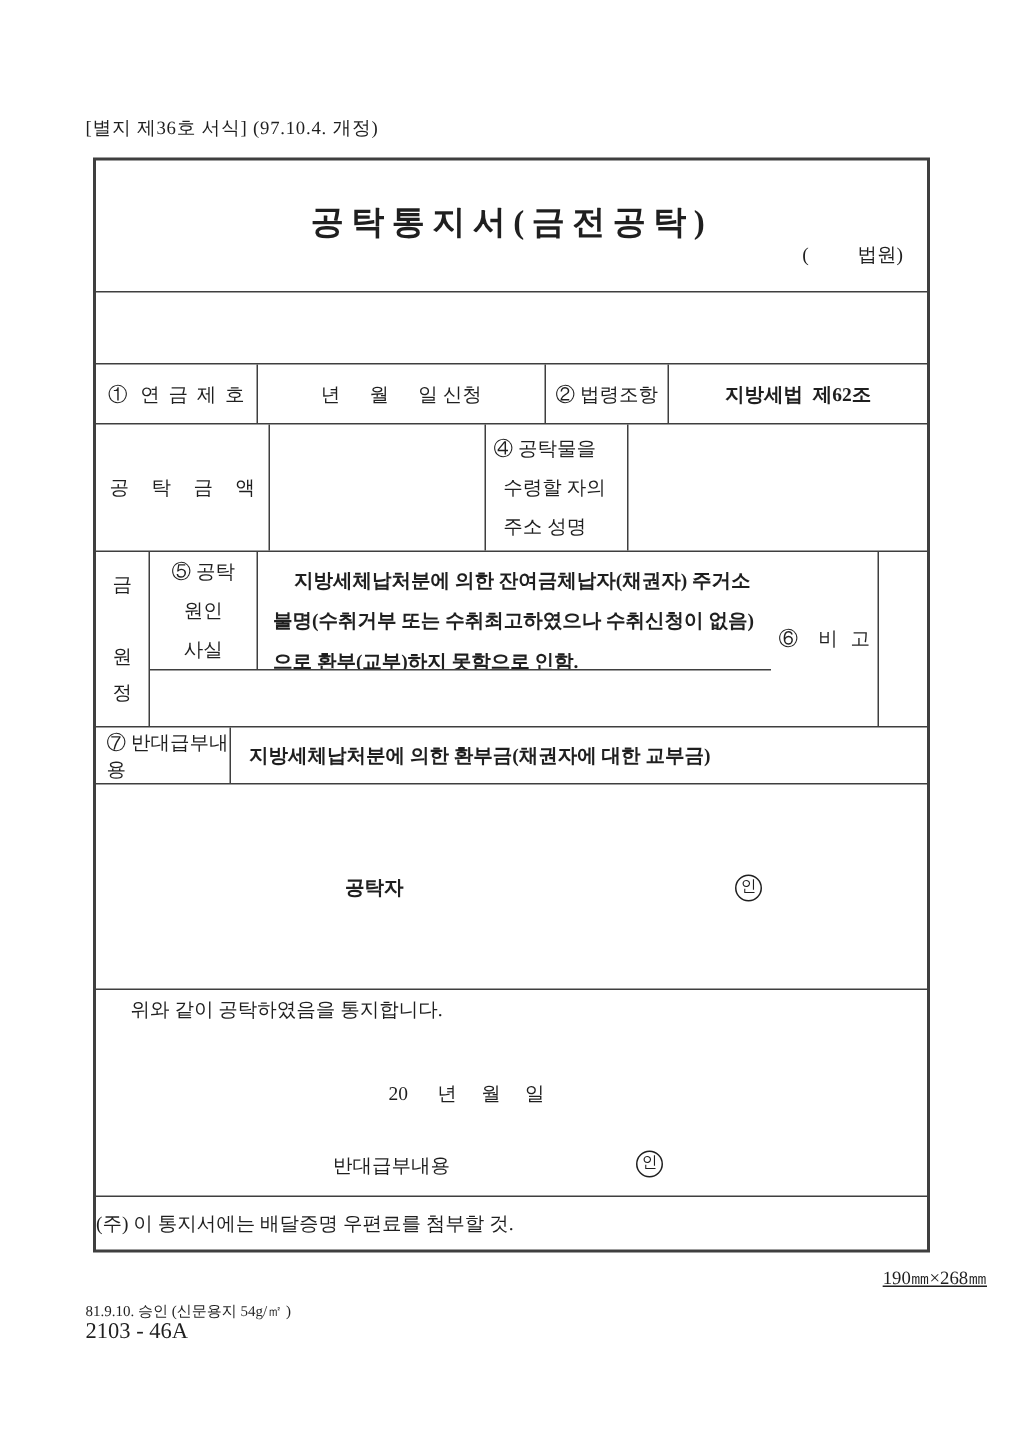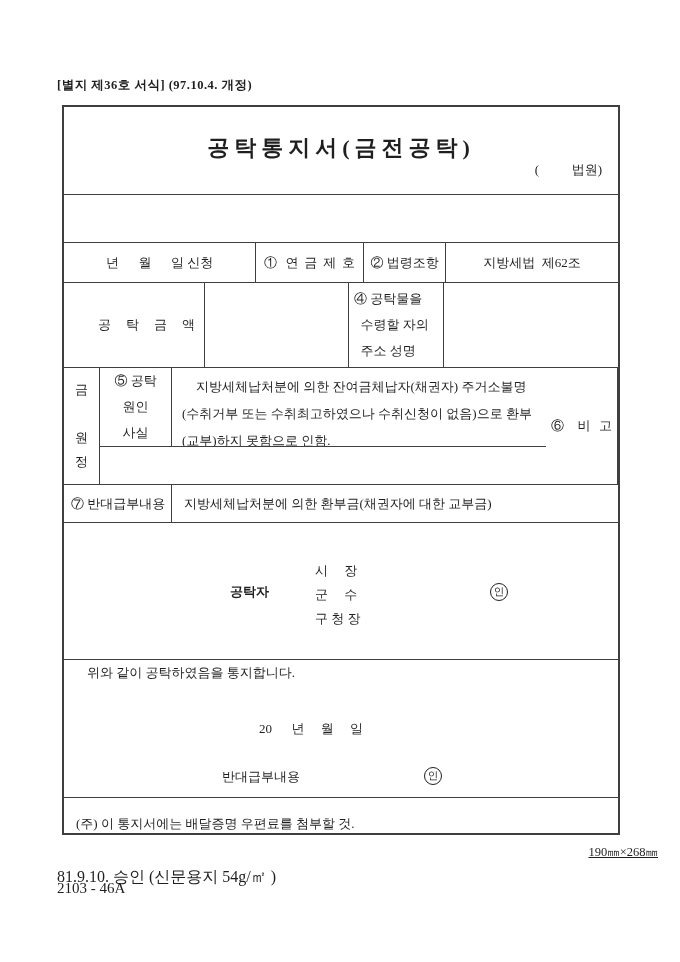--- a/index.html
+++ b/index.html
@@ -4,110 +4,110 @@
 <style>
   * { margin:0; padding:0; box-sizing:border-box; }
   :root { --ink:#1f1f1f; --bd:#3f3f3f; }
   html,body { background:#e8e8e8; }
   .page {
     position:relative; width:680px; height:962px; margin:0 auto;
     background:#ffffff; color:var(--ink);
     font-family:"Liberation Serif","DejaVu Serif",serif;
     font-size:13px; overflow:hidden;
   }
-  .form-ref { position:absolute; left:57px; top:77px; font-size:12.5px; letter-spacing:0.5px;font-weight:bold; }
+  .form-ref { position:absolute; left:57px; top:77px; font-size:12.5px; letter-spacing:0.5px; }
 
   .formtable {
     position:absolute; left:62px; top:105px; width:558px; height:730px;
     border:2px solid var(--bd); display:flex; flex-direction:column; background:#fff;
   }
   .row { display:flex; border-bottom:1px solid var(--bd); flex-shrink:0; }
   .cell { border-right:1px solid var(--bd); display:flex; align-items:center; overflow:hidden; }
-  .cell.last { border-right:none; }
+  .cell.last { border-right:none;font-weight:bold; }
 
   .r-title { position:relative; height:88px; display:block; }
   .doc-title { text-align:center; margin-top:26px; font-size:22px; font-weight:700; letter-spacing:5px; }
   .court { position:absolute; right:16px; top:54px; white-space:pre; font-size:13px; }
 
   .r-empty { height:48px; }
 
   .r1 { height:40px; }
   .r1 .c1 { width:108px; padding:0 8px; }
   .r1 .c2 { width:192px; justify-content:center; white-space:pre; }
   .r1 .c3 { width:82px; justify-content:center; }
   .r1 .c4 { flex:1; justify-content:center; white-space:pre; }
 
   .r2 { height:85px; }
-  .r2 .c1 { width:116px; padding:0 9px;margin-left:25px; }
+  .r2 .c1 { width:116px; padding:0 9px; }
   .r2 .c2 { width:85px; padding-left:5px; white-space:pre; line-height:26px; }
   .r2 .c3 { width:144px; }
   .r2 .c4 { width:95px; padding-left:5px; white-space:pre; line-height:26px; }
   .r2 .c5 { flex:1; }
 
   .spread { display:block; width:100%; text-align:justify; text-align-last:justify; }
 
   .r-cause { height:117px; }
   .side-cell { width:36px; justify-content:center; }
   .side-label { white-space:pre; text-align:center; line-height:24px; }
   .cause-col { flex:1; display:flex; flex-direction:row; }
   .cause-row { display:flex; height:79px; border-bottom:1px solid var(--bd); }
-  .note-row { display:flex; flex:1; }
+  .note-row { display:flex; flex:1;gap:32px; }
   .cause-label { width:72px; justify-content:center; white-space:pre; text-align:center; line-height:26px; }
   .cause-content { flex:1; align-items:flex-start; padding:5px 10px 0 10px; line-height:27px; text-indent:14px; }
   .note-label { width:72px; padding:0 5px; }
   .note-content { flex:1; }
 
   .r7 { height:38px; }
-  .r7 .c1 { width:108px; padding-left:7px; }
+  .r7 .c1 { width:90px; padding-left:7px; }
   .r7 .c2 { flex:1; padding-left:12px; }
 
   .r-sig { position:relative; height:137px; display:block; }
   .sig-depositor { position:absolute; left:166px; top:60px;font-weight:bold; }
   .sig-titles { position:absolute; left:251px; top:36px; white-space:pre; line-height:24px; }
   .r-sig .seal { position:absolute; left:426px; top:60px; }
 
   .r-notice { position:relative; height:138px; display:block; }
   .notice-line1 { position:absolute; left:23px; top:4px; }
   .notice-date { position:absolute; left:195px; top:60px; white-space:pre; }
   .notice-officer { position:absolute; left:158px; top:108px; }
   .r-notice .seal { position:absolute; left:360px; top:107px; }
 
-  .r-foot { flex:1; border-bottom:none; align-items:flex-end; display:flex; padding-left:12px; }
+  .r-foot { flex:1; border-bottom:none; align-items:center; display:flex; }
 
   .seal {
     width:18px; height:18px; border:1.5px solid var(--ink); border-radius:50%;
     display:inline-flex; align-items:center; justify-content:center;
     font-size:10.5px; line-height:1;
   }
 
   .doc-code { position:absolute; left:57px; top:880px; font-size:15px;font-family:Liberation Serif, serif; }
   .paper-size { position:absolute; right:22px; top:844px; font-size:12.5px;text-decoration:underline; }
-  .approval { position:absolute; left:57px; top:867px; font-size:16px; }
+  .approval { position:absolute; left:57px; top:867px; font-size:10px; }
 </style>
 </head>
 <body>
 
 <div class="page">
 
   <div class="form-ref">[별지 제36호 서식] (97.10.4. 개정)</div>
 
   <div class="formtable">
 
     <div class="row r-title">
       <div class="doc-title">공탁통지서(금전공탁)</div>
       <div class="court">(          법원)</div>
     </div>
 
     <div class="row r-empty"></div>
 
     <div class="row r1">
-      <div class="cell c2">년      월      일 신청</div>
       <div class="cell c1">
         <span class="spread">① 연 금 제 호</span>
       </div>
+      <div class="cell c2">년      월      일 신청</div>
       <div class="cell c3">② 법령조항</div>
       <div class="cell c4 last">지방세법  제62조</div>
     </div>
 
     <div class="row r2">
       <div class="cell c1">
         <span class="spread">공 탁 금 액</span>
       </div>
       <div class="cell c3"></div>
       <div class="cell c4">④ 공탁물을
@@ -139,23 +139,20 @@
       </div>
     </div>
 
     <div class="row r7">
       <div class="cell c1">⑦ 반대급부내용</div>
       <div class="cell c2 last">지방세체납처분에 의한 환부금(채권자에 대한 교부금)</div>
     </div>
 
     <div class="row r-sig">
       <div class="sig-depositor">공탁자</div>
-      <div class="sig-titles">시     장
-군     수
-구 청 장</div>
       <span class="seal">인</span>
     </div>
 
     <div class="row r-notice">
       <div class="notice-line1">위와 같이 공탁하였음을 통지합니다.</div>
       <div class="notice-date">20      년     월     일</div>
       <div class="notice-officer">반대급부내용</div>
       <span class="seal">인</span>
     </div>
 

